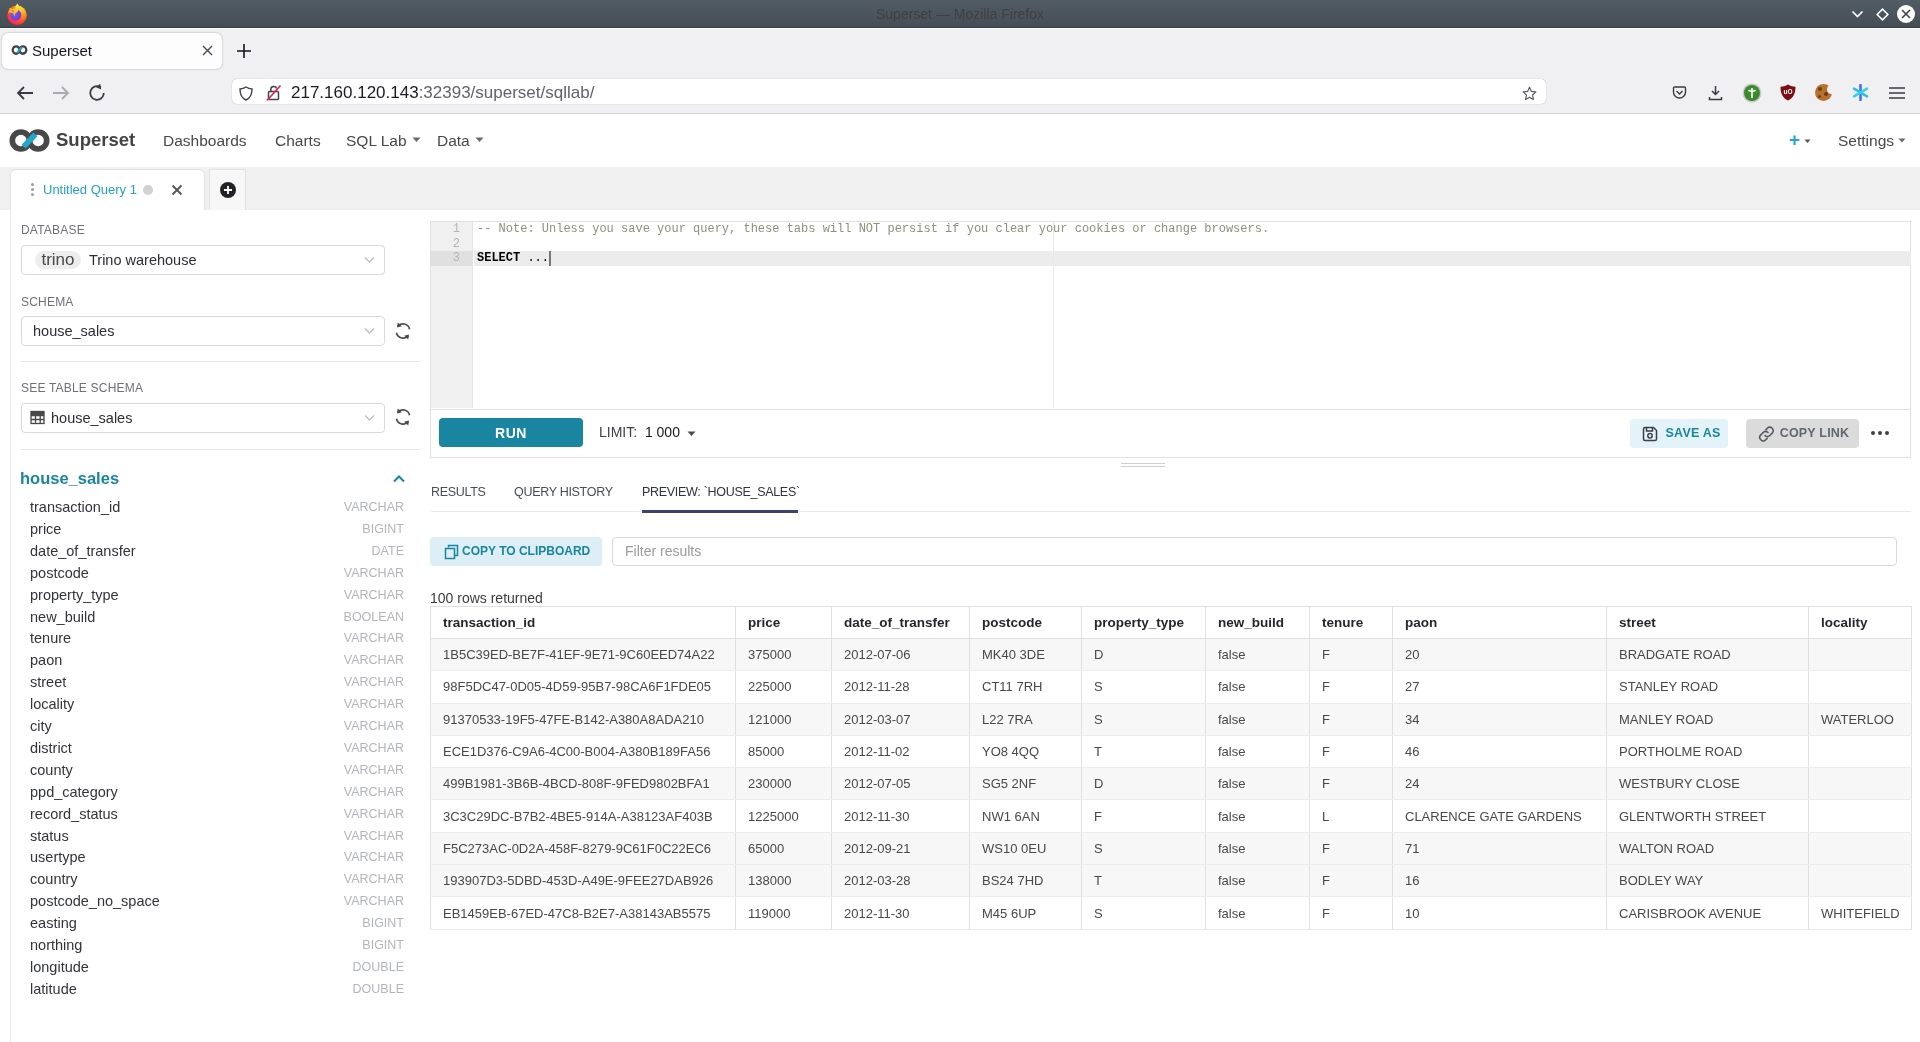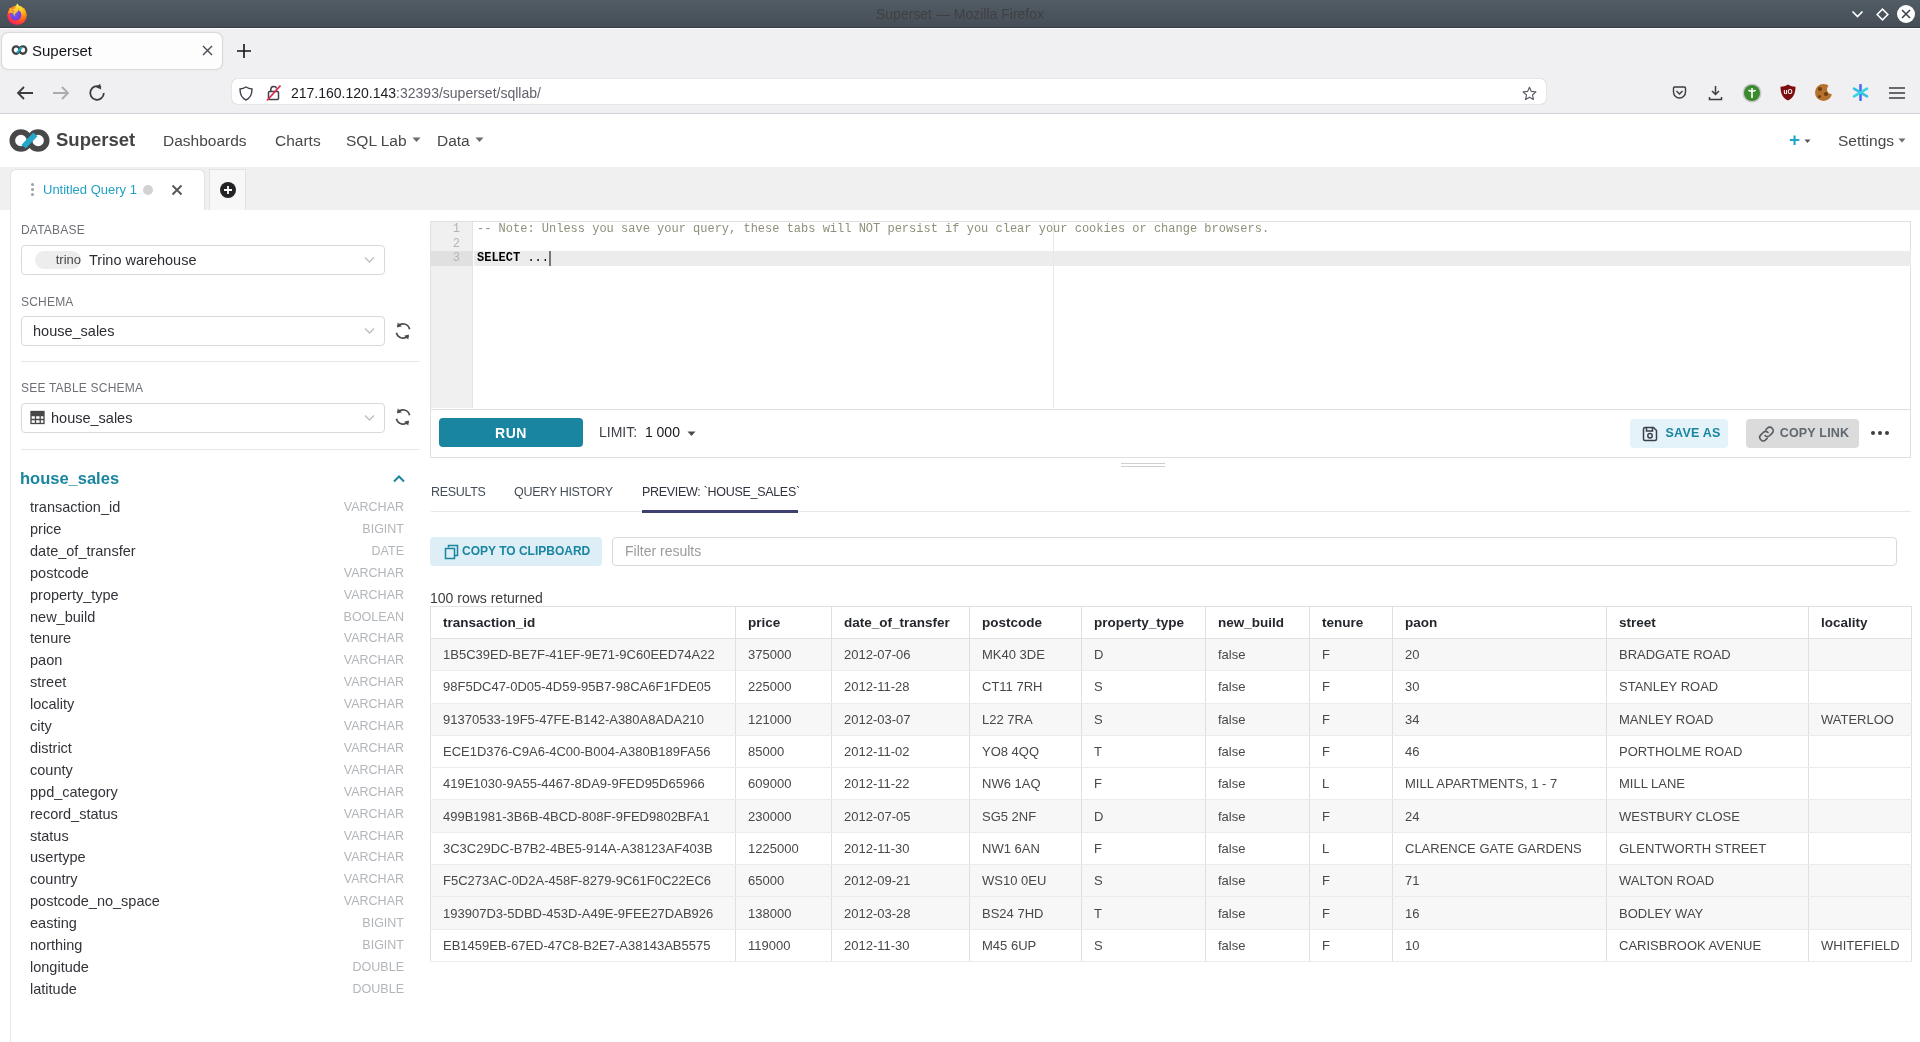--- a/index.html
+++ b/index.html
@@ -8,21 +8,21 @@
 .abs{position:absolute}
 svg{display:block}
 
 #titlebar{left:0;top:0;width:1920px;height:28px;background:linear-gradient(#525c65,#454e57);border-bottom:1px solid #363d44}
 #titletext{left:0;top:0;width:1920px;height:28px;line-height:28px;text-align:center;color:#404040;font-size:14px}
 #tabbar{left:0;top:29px;width:1920px;height:43px;background:#f0f0f2}
 #fftab{left:2px;top:33px;width:220px;height:36px;background:#fdfdfe;border-radius:6px;box-shadow:0 0 2px rgba(0,0,0,.35)}
 #fftabtext{left:32px;top:0;height:36px;line-height:36px;color:#15141a;font-size:15px}
 #navrow{left:0;top:72px;width:1920px;height:42px;background:#f0f0f2;border-bottom:1px solid #d0d0d6}
 #urlbar{left:232px;top:79px;width:1314px;height:25px;background:#fff;border-radius:5px;box-shadow:0 0 1px rgba(0,0,0,.4)}
-#urltext{left:291px;top:72px;height:42px;line-height:42px;font-size:14px;color:#1b1b21}
+#urltext{left:291px;top:72px;height:42px;line-height:42px;font-size:17px;color:#1b1b21}
 #urltext span{color:#62626e}
 
 #snav{left:0;top:114px;width:1920px;height:53px;background:#fff}
 .navitem{top:114px;height:53px;line-height:53px;font-size:15.5px;color:#484848}
 #slogotext{left:56px;top:114px;height:53px;line-height:52px;font-size:18.5px;font-weight:bold;color:#444;letter-spacing:0}
 
 #qstrip{left:0;top:167px;width:1920px;height:43px;background:#f0f0f0}
 #qtab{left:10px;top:169px;width:195px;height:41px;background:#fff;border:1px solid #e2e2e2;border-bottom:none;border-radius:6px 6px 0 0}
 #qtabtitle{left:43px;top:169px;height:41px;line-height:41px;font-size:13px;color:#23a1c4}
 #qplustab{left:209px;top:169px;width:37px;height:41px;background:#f7f7f7;border:1px solid #e2e2e2;border-bottom:none}
@@ -206,21 +206,21 @@
     <path d="M1.5 1.5 L10.5 10.5 M10.5 1.5 L1.5 10.5" stroke="#565656" stroke-width="1.9"></path>
   </svg>
 <div class="abs" style="left:220px;top:182px;width:16px;height:16px;border-radius:50%;background:#202225"></div>
 <svg class="abs" style="left:223px;top:185px" width="10" height="10" viewBox="0 0 10 10">
     <path d="M5 1 V9 M1 5 H9" stroke="#fff" stroke-width="1.8"></path>
   </svg>
 
 <div class="abs" id="sidebarborder"></div>
 <div class="abs sclabel" style="top:223px">DATABASE</div>
 <div class="abs select" style="top:245px"></div>
-<div class="abs" style="left:35px;top:251px;width:46px;height:18px;border-radius:9px;background:#ededed;text-align:right;font-size:13px;color:#4a4a4a;line-height:18px">trino</div>
+<div class="abs" style="left:35px;top:251px;width:46px;height:18px;border-radius:9px;background:#ededed;text-align:center;font-size:17px;color:#4a4a4a;line-height:18px">trino</div>
 <div class="abs seltext" style="left:89px;top:246px">Trino warehouse</div>
 <svg class="abs" style="left:364px;top:256px" width="11" height="8" viewBox="0 0 11 8">
     <path d="M1 1.5 L5.5 6 L10 1.5" stroke="#bfbfbf" stroke-width="1.4" fill="none"></path>
   </svg>
 <div class="abs sclabel" style="top:295px">SCHEMA</div>
 <div class="abs select" style="top:316px"></div>
 <div class="abs seltext" style="left:33px;top:317px">house_sales</div>
 <svg class="abs" style="left:364px;top:327px" width="11" height="8" viewBox="0 0 11 8">
     <path d="M1 1.5 L5.5 6 L10 1.5" stroke="#bfbfbf" stroke-width="1.4" fill="none"></path>
   </svg>
@@ -400,21 +400,21 @@
         <td></td>
       </tr>
 <tr>
         <td>98F5DC47-0D05-4D59-95B7-98CA6F1FDE05</td>
         <td>225000</td>
         <td>2012-11-28</td>
         <td>CT11 7RH</td>
         <td>S</td>
         <td>false</td>
         <td>F</td>
-        <td>30</td>
+        <td>27</td>
         <td>STANLEY ROAD</td>
         <td></td>
       </tr>
 <tr class="odd">
         <td>91370533-19F5-47FE-B142-A380A8ADA210</td>
         <td>121000</td>
         <td>2012-03-07</td>
         <td>L22 7RA</td>
         <td>S</td>
         <td>false</td>
@@ -428,32 +428,20 @@
         <td>85000</td>
         <td>2012-11-02</td>
         <td>YO8 4QQ</td>
         <td>T</td>
         <td>false</td>
         <td>F</td>
         <td>46</td>
         <td>PORTHOLME ROAD</td>
         <td></td>
       </tr>
-<tr>
-        <td>419E1030-9A55-4467-8DA9-9FED95D65966</td>
-        <td>609000</td>
-        <td>2012-11-22</td>
-        <td>NW6 1AQ</td>
-        <td>F</td>
-        <td>false</td>
-        <td>L</td>
-        <td>MILL APARTMENTS, 1 - 7</td>
-        <td>MILL LANE</td>
-        <td></td>
-      </tr>
 <tr class="odd">
         <td>499B1981-3B6B-4BCD-808F-9FED9802BFA1</td>
         <td>230000</td>
         <td>2012-07-05</td>
         <td>SG5 2NF</td>
         <td>D</td>
         <td>false</td>
         <td>F</td>
         <td>24</td>
         <td>WESTBURY CLOSE</td>

